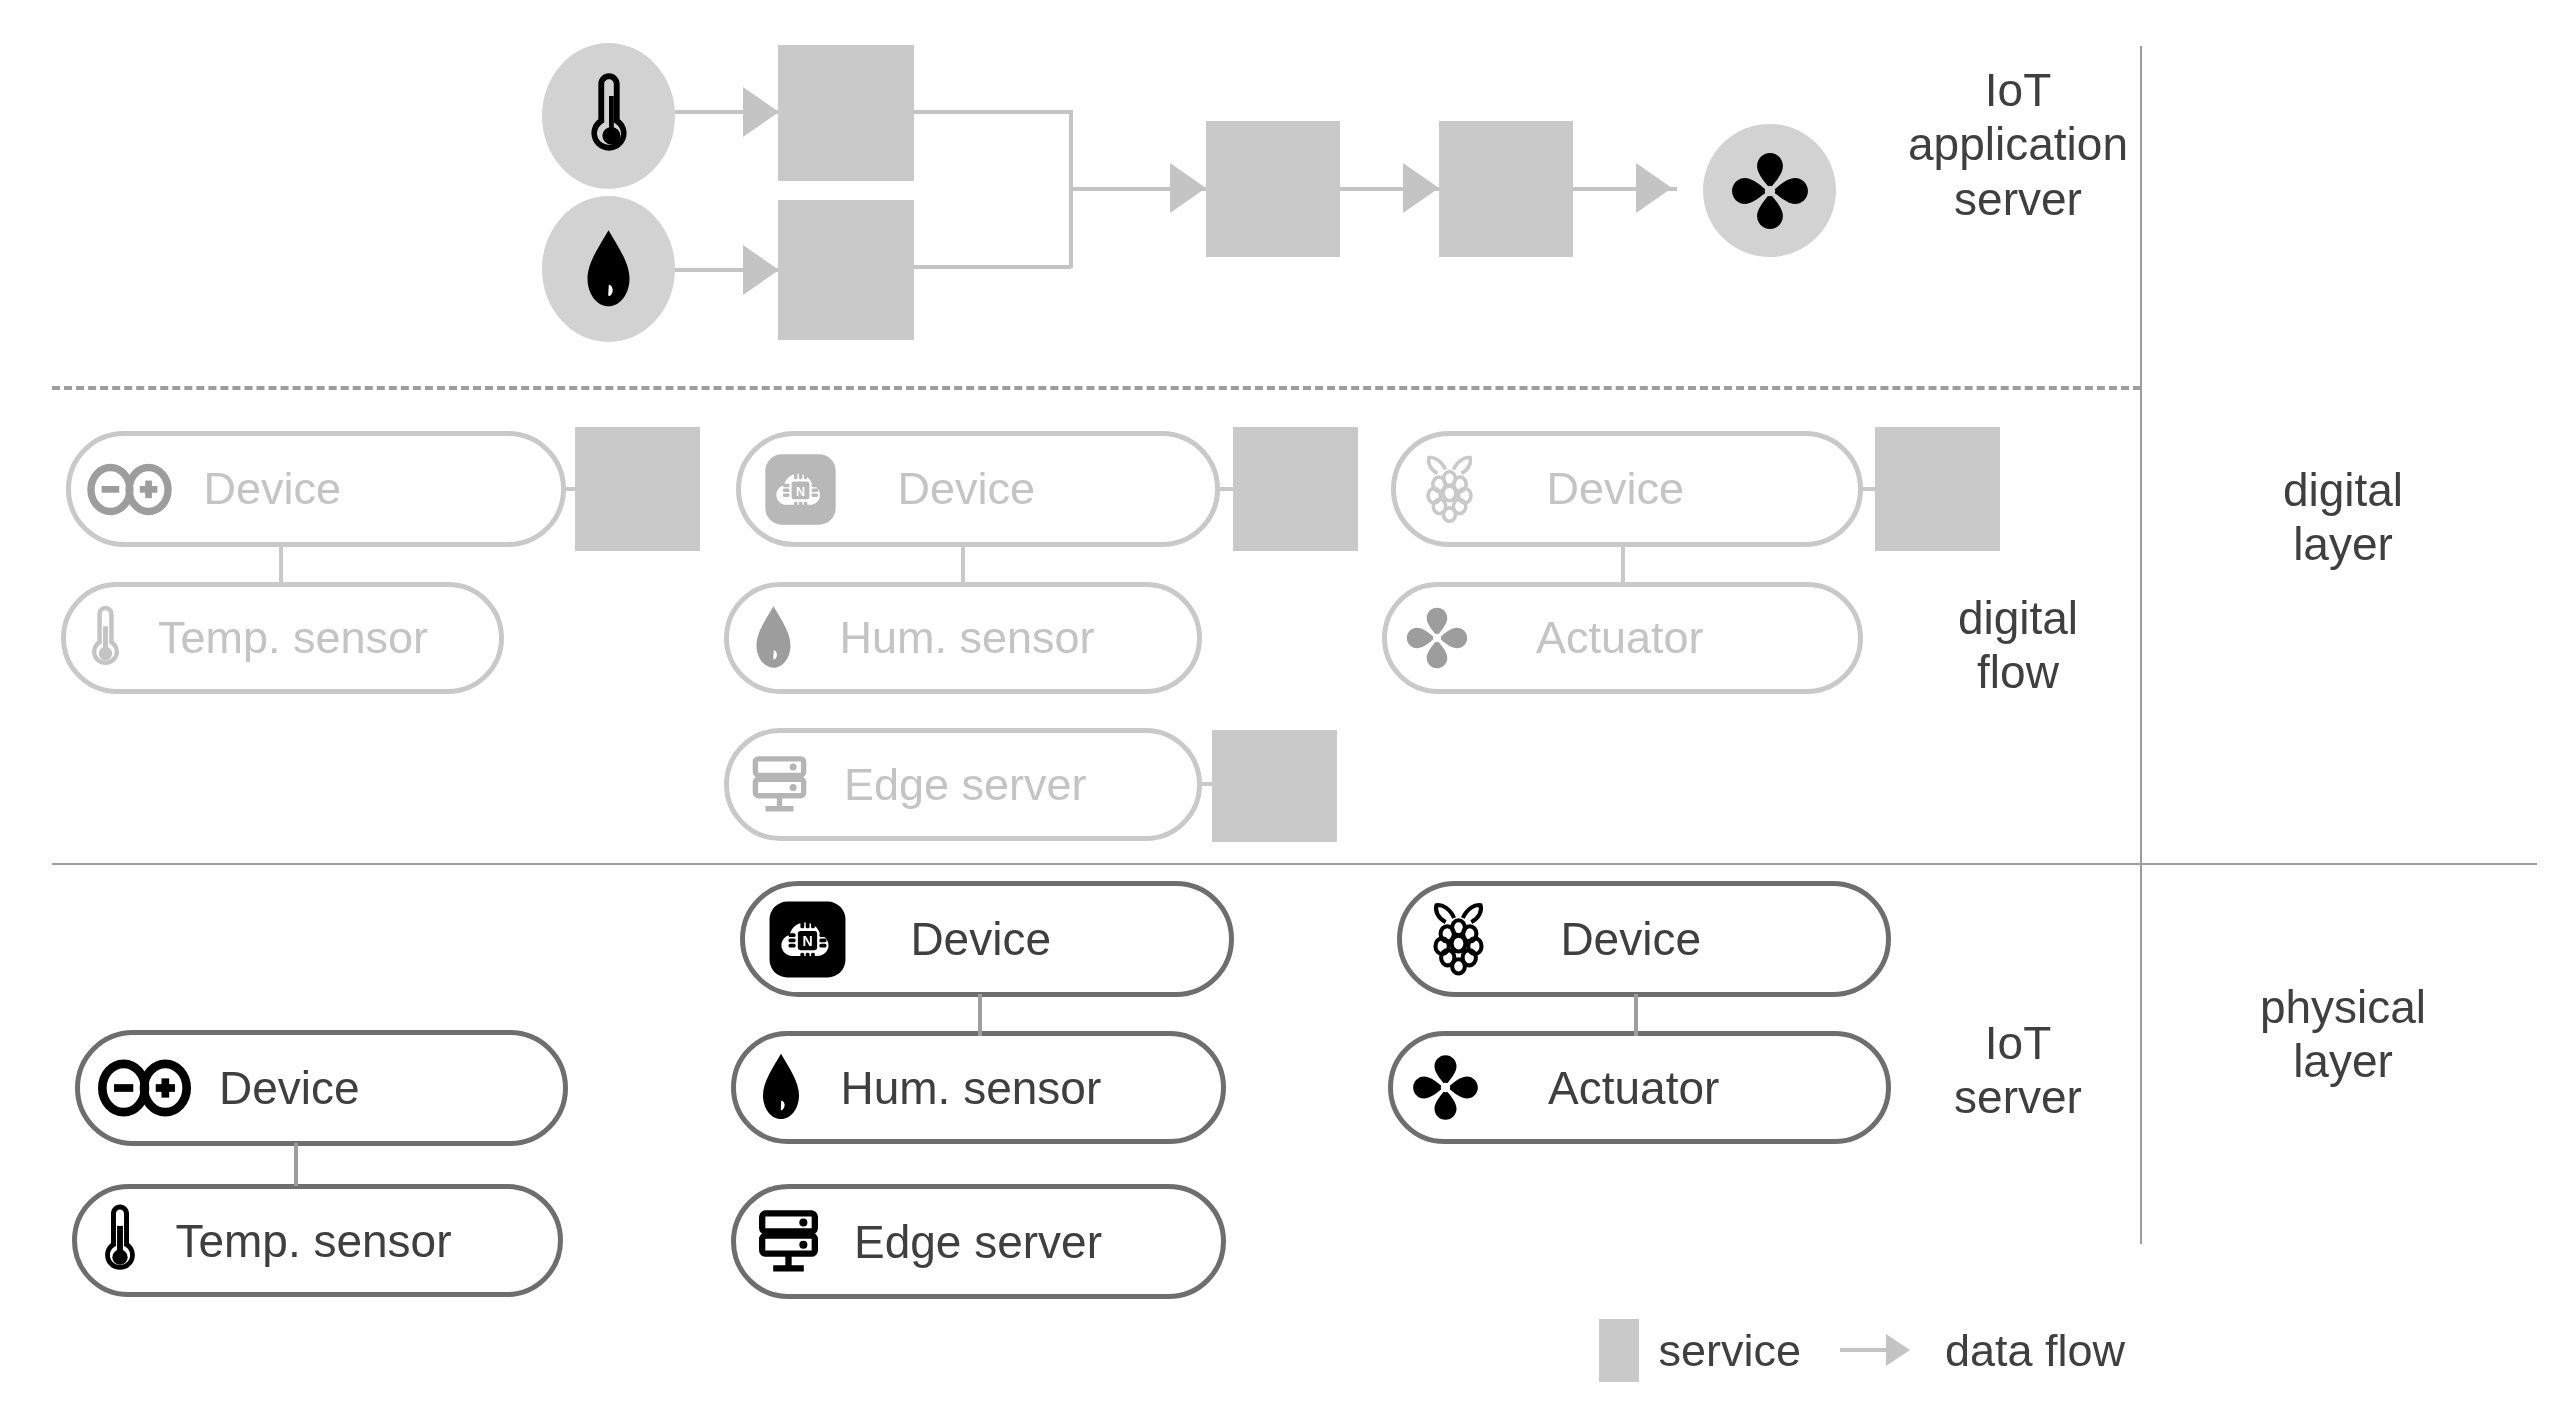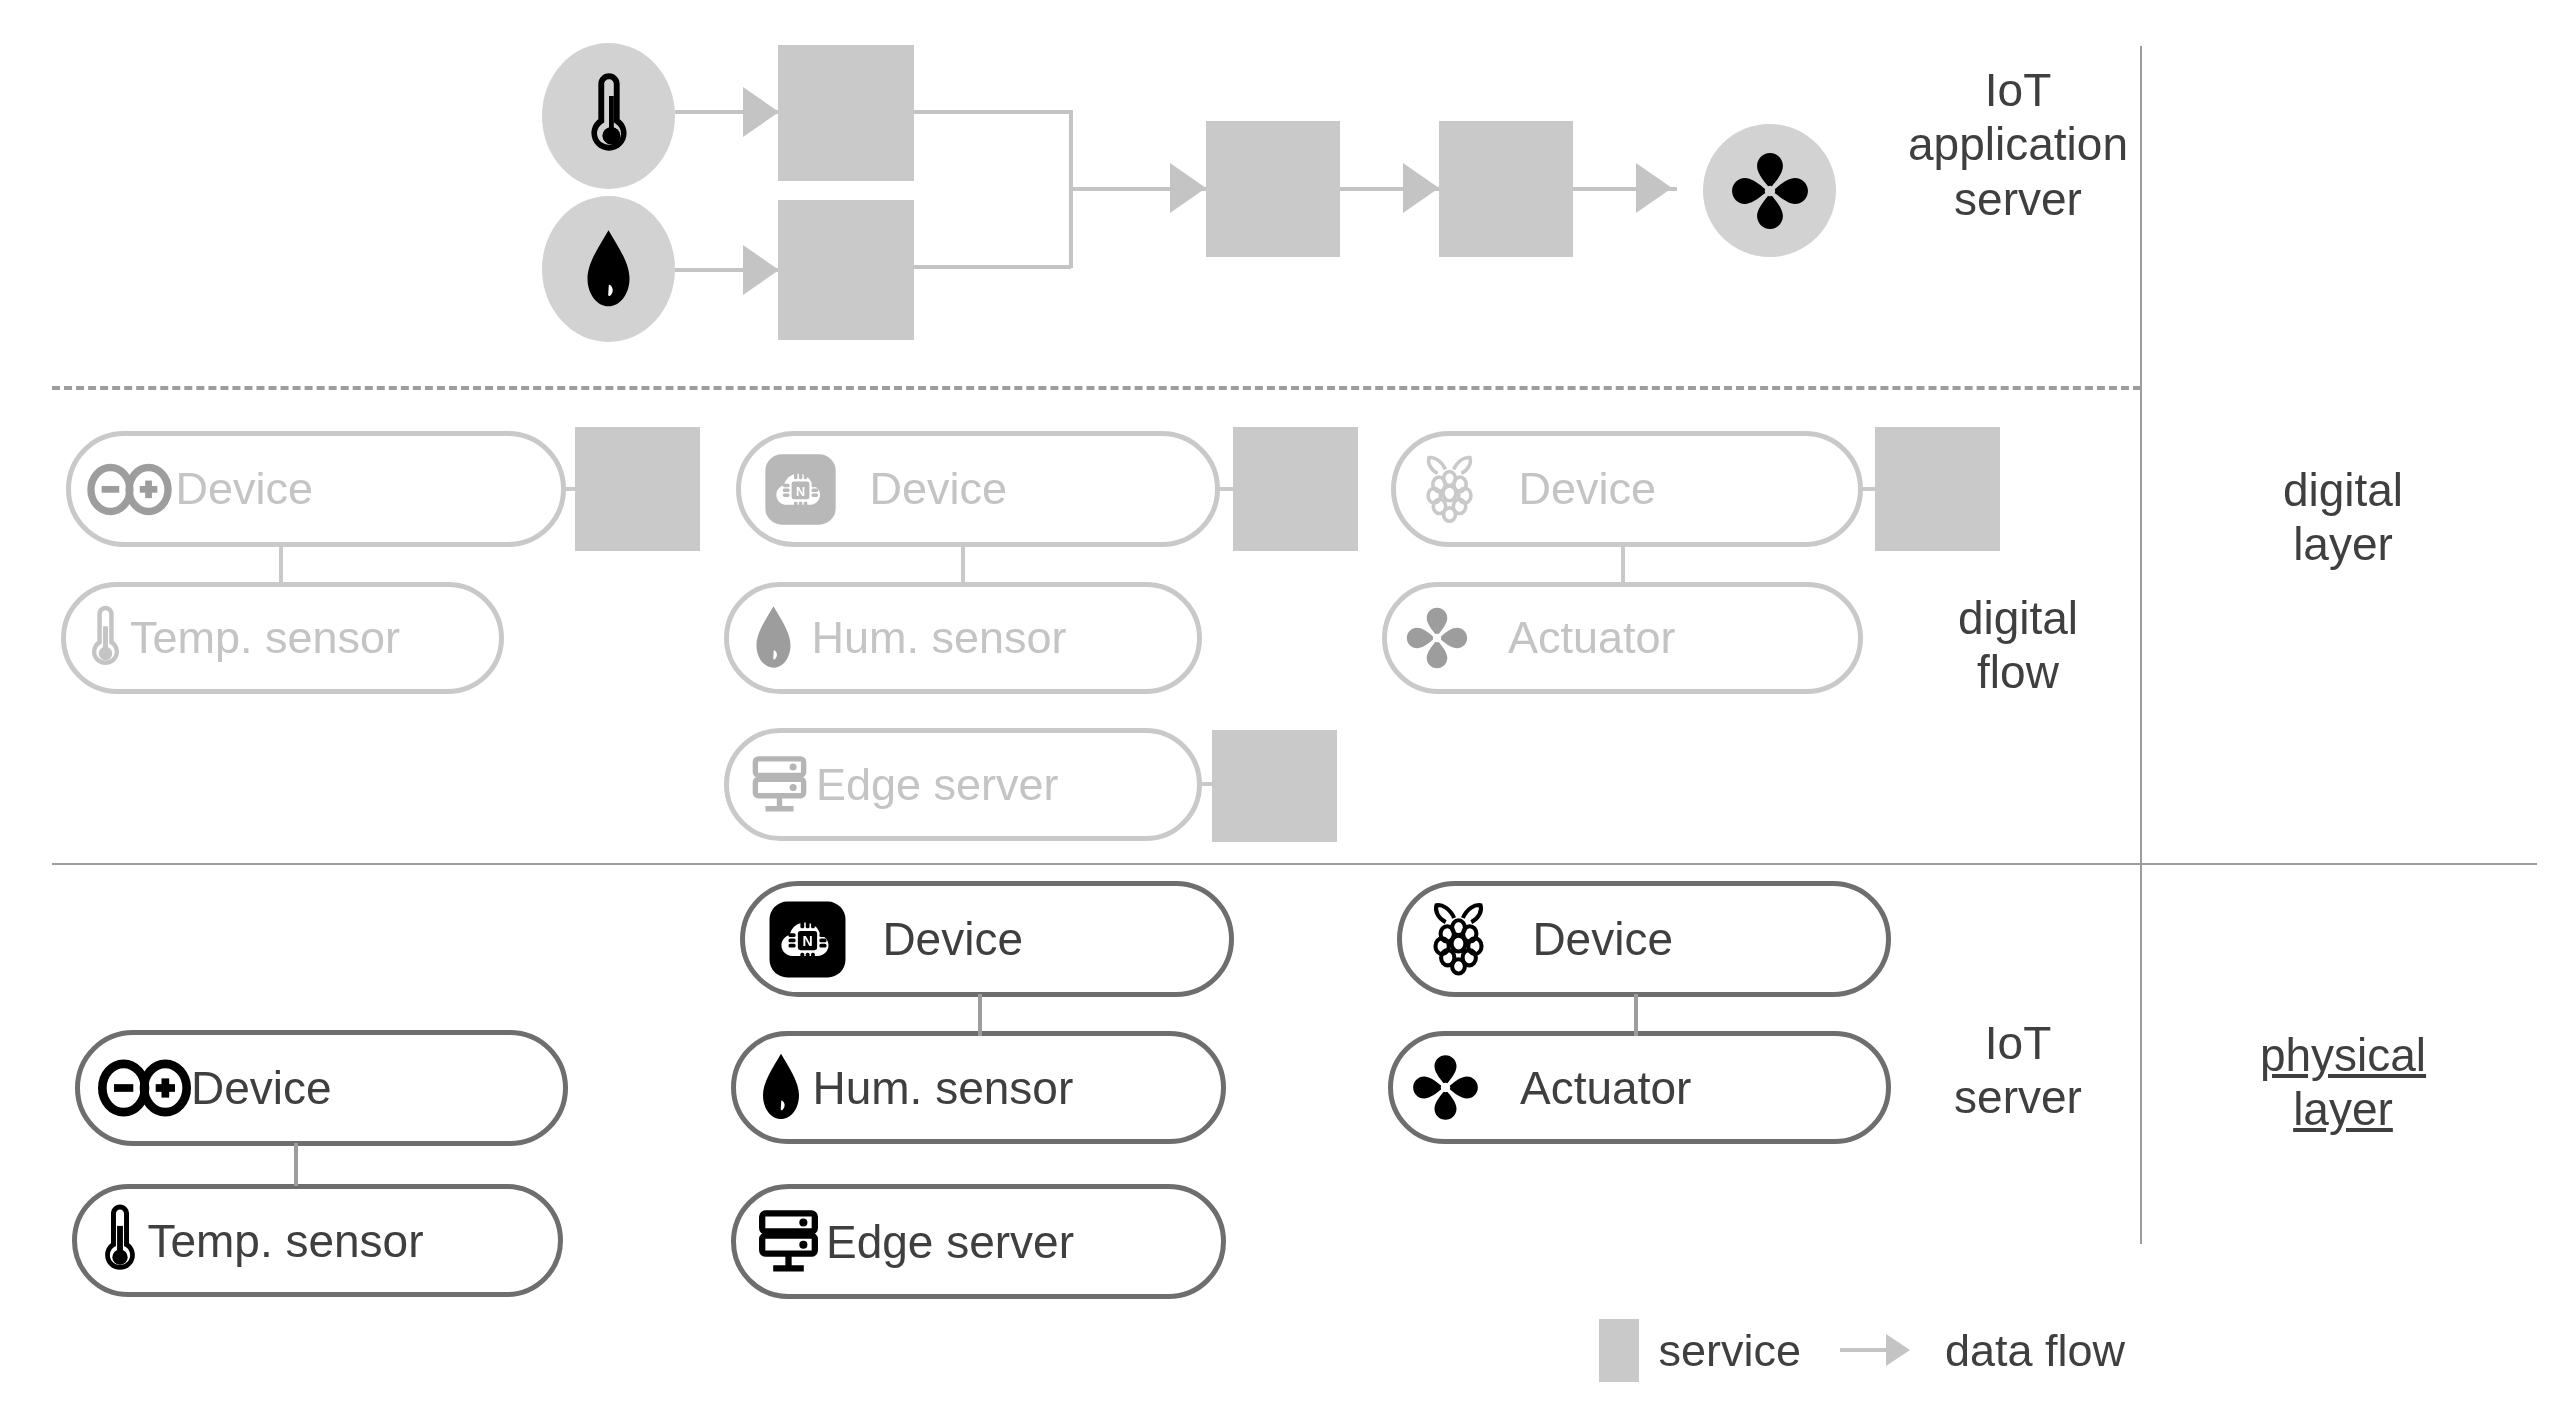--- a/index.html
+++ b/index.html
@@ -27,21 +27,21 @@
      border-left:36px solid #c4c4c4;}
   .arrowhead.sm{border-top-width:16.4px;border-bottom-width:16.4px;border-left-width:24px;}
 
   
   .iconcircle{position:absolute;border-radius:50%;background:#d2d2d2;
      display:flex;align-items:center;justify-content:center;}
 
   
   .pill{position:absolute;box-sizing:border-box;
      border:5.2px solid #6e6e6e;border-radius:745px;background:#fff;
-     display:flex;align-items:center;}
+     display:flex;align-items:center;gap:28px;}
   .pill.ghost{border-color:#c9c9c9;}
   .pill .pill-ico{flex:0 0 auto;display:flex;align-items:center;justify-content:center;}
   .pill .pill-lbl{white-space:nowrap;color:#3f3f3f;}
   .pill.ghost .pill-lbl{color:#c4c4c4;}
 
   
   .sidelabel{position:absolute;text-align:center;line-height:1.18;color:#3f3f3f;}
 
   
   .legend{position:absolute;display:flex;align-items:center;padding-left:41px;}
@@ -130,21 +130,21 @@
   <div class="sidelabel" style="left:1895px;top:1016px;width:246px;font-size:46px;">
     <div>IoT</div>
     <div>server</div>
   </div>
 
   <div class="sidelabel" style="left:2164px;top:463px;width:358px;font-size:46px;">
     <div>digital</div>
     <div>layer</div>
   </div>
 
-  <div class="sidelabel" style="left:2164px;top:1028px;width:358px;font-size:46px;text-decoration:underline;">
+  <div class="sidelabel" style="left:2164px;top:980px;width:358px;font-size:46px;">
     <div>physical</div>
     <div>layer</div>
   </div>
 
   <div class="pill ghost" style="left:66px;top:431px;width:500px;height:116px;padding-left:16.4px;">
     <span class="pill-ico">
       <svg width="85" height="55" viewBox="0 0 58 36">
         <g fill="none" stroke="#9d9d9d" stroke-width="5">
           <ellipse cx="16" cy="18" rx="13.3" ry="15"></ellipse>
           <ellipse cx="42" cy="18" rx="13.3" ry="15"></ellipse>

